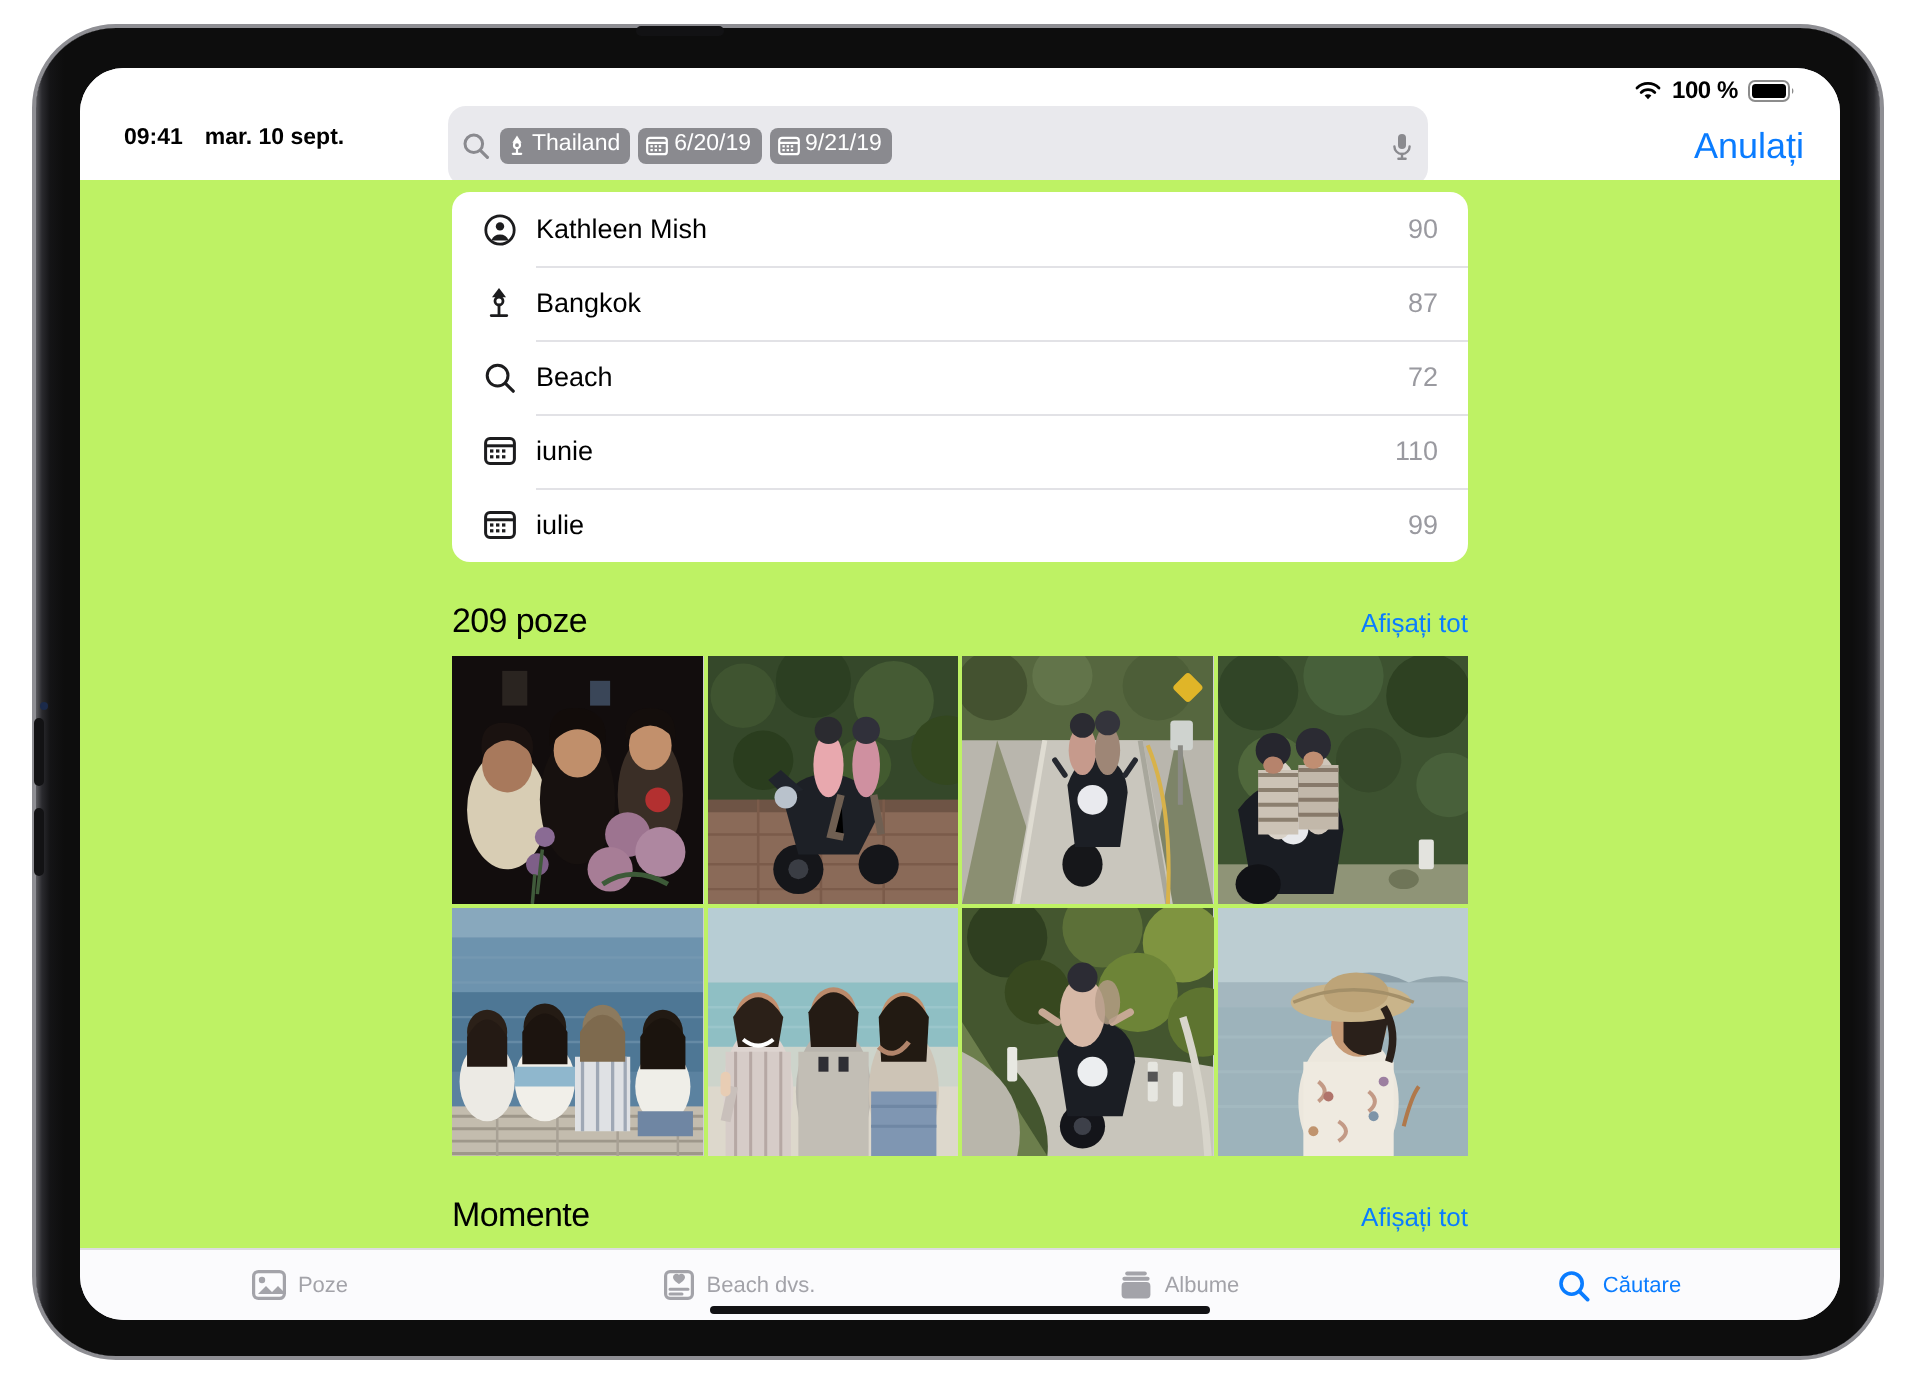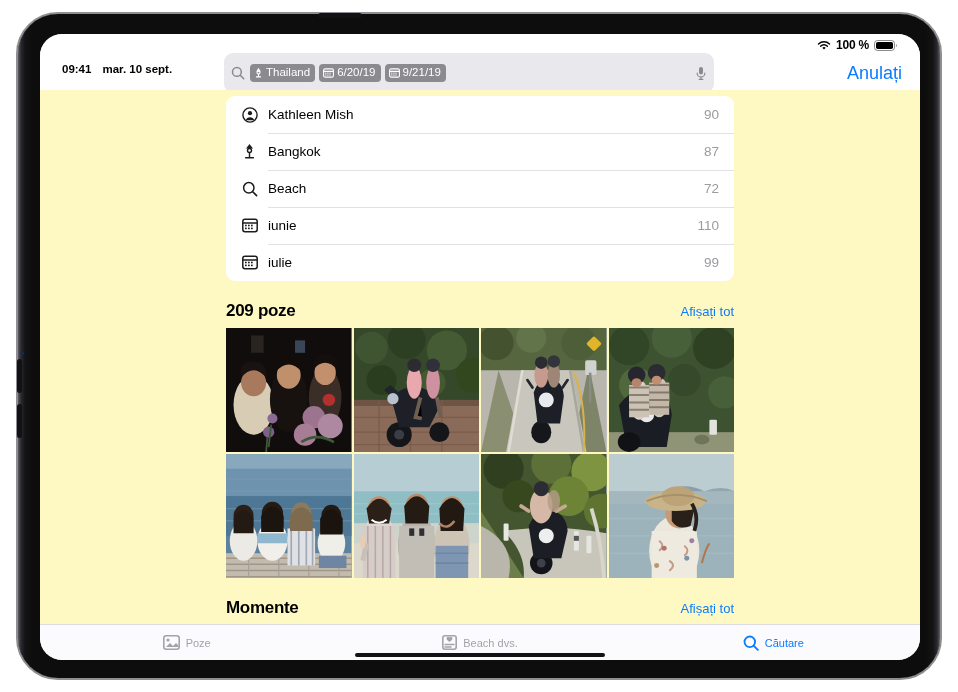--- a/index.html
+++ b/index.html
@@ -76,21 +76,21 @@
   .token svg{ display:block; }
   #mic-icon{ flex:0 0 auto; display:flex; }
   #cancel-button{
     margin-left:auto; color:#0a7cff; font-size:18px;
     padding-left:14px; cursor:pointer; white-space:nowrap;
   }
 
   
   #content{
     height:calc(626px - 22px - 34px - 36px);
-    background:#fef9c3;
+    background:#bef264;
     overflow:hidden;
     position:relative;
   }
 
   #suggestions-card{
     margin:6px auto 0; width:508px;
     background:#ffffff; border-radius:9px;
     overflow:hidden;
   }
   .suggestion-row{
@@ -103,21 +103,21 @@
     height:1px; background:#e2e2e6;
   }
   .s-icon{ width:22px; display:flex; align-items:center; justify-content:flex-start; flex:0 0 22px; }
   .s-label{ font-size:13.5px; color:#000; margin-left:4px; }
   .s-count{ margin-left:auto; font-size:13.5px; color:#9a9aa0; }
 
   .section-header{
     width:508px; margin:20px auto 7px;
     display:flex; align-items:baseline;
   }
-  .section-title{ font-size:17px; font-weight:bold; color:#000; letter-spacing:-.3px; }
+  .section-title{ font-size:17px; font-weight:normal; color:#000; letter-spacing:-.3px; }
   .section-action{ margin-left:auto; font-size:13px; color:#0a7cff; cursor:pointer; }
 
   #photo-grid{
     width:508px; margin:0 auto;
     display:grid;
     grid-template-columns:repeat(4,1fr);
     grid-auto-rows:124px;
     gap:2px;
   }
   .photo-tile{ overflow:hidden; position:relative; background:#cfcfd4; }
@@ -573,20 +573,30 @@
       <div class="tab-item">
         <span>
           <svg width="15" height="15" viewBox="0 0 15 15">
               <rect x="0.8" y="0.8" width="13.4" height="13.4" rx="2.2" fill="none" stroke="#a3a3a9" stroke-width="1.6"></rect>
               <path d="M7.5 2.4c1-1.2 3-.4 3 1.2 0 1.5-2 2.6-3 3.4-1-.8-3-1.9-3-3.4 0-1.6 2-2.4 3-1.2z" fill="#a3a3a9"></path>
               <path d="M3 9.6h9M3 12h6" stroke="#a3a3a9" stroke-width="1.5" stroke-linecap="round"></path>
             </svg>
         </span>
         <span>Beach dvs.</span>
       </div>
+      <div class="tab-item">
+        <span>
+          <svg width="16" height="15" viewBox="0 0 16 15">
+              <rect x="2.6" y="0.8" width="10.8" height="2" rx="1" fill="#a3a3a9"></rect>
+              <rect x="1.2" y="3.4" width="13.6" height="2" rx="1" fill="#a3a3a9"></rect>
+              <rect x="0.8" y="6" width="14.4" height="8.2" rx="2" fill="#a3a3a9"></rect>
+            </svg>
+        </span>
+        <span>Albume</span>
+      </div>
       <div class="tab-item active">
         <span>
           <svg width="16" height="16" viewBox="0 0 16 16">
               <circle cx="6.8" cy="6.8" r="5.3" fill="none" stroke="#0a7cff" stroke-width="1.8"></circle>
               <path d="M10.8 10.8 14.8 14.8" stroke="#0a7cff" stroke-width="1.9" stroke-linecap="round"></path>
             </svg>
         </span>
         <span>Căutare</span>
       </div>
     </div>

